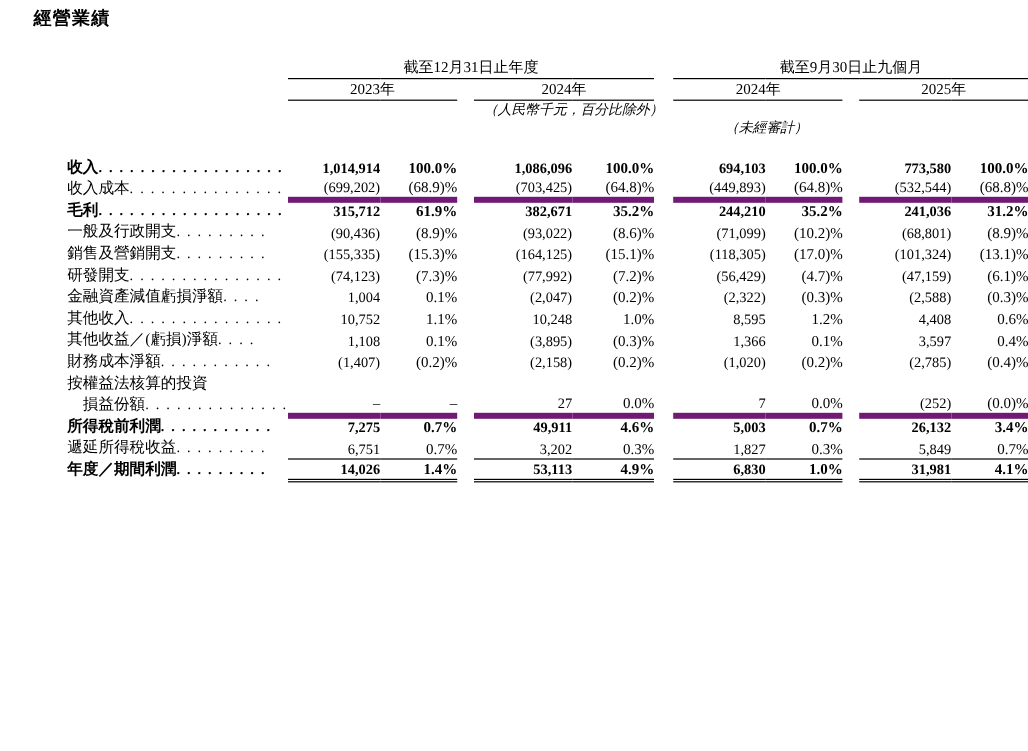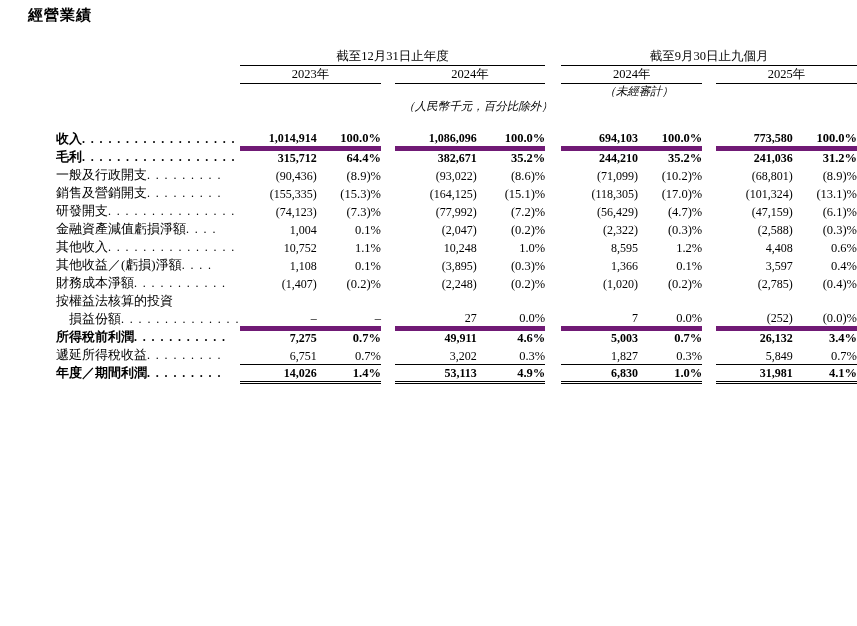--- a/index.html
+++ b/index.html
@@ -147,35 +147,35 @@
         <td></td>
         <td class="hdr-year rule-under" colspan="2">2024年</td>
         <td></td>
         <td class="hdr-year rule-under" colspan="2">2025年</td>
       </tr>
       <tr>
         <td></td>
         <td></td>
         <td></td>
         <td></td>
-        <td></td>
-        <td></td>
-        <td></td>
-        <td class="note-italic" colspan="3">（未經審計）</td>
+        <td class="note-italic" colspan="3">（人民幣千元，百分比除外）</td>
+        <td></td>
+        <td></td>
         <td></td>
         <td></td>
       </tr>
       <tr>
         <td></td>
         <td></td>
         <td></td>
         <td></td>
-        <td class="note-italic" colspan="3">（人民幣千元，百分比除外）</td>
-        <td></td>
-        <td></td>
+        <td></td>
+        <td></td>
+        <td></td>
+        <td class="note-italic" colspan="3">（未經審計）</td>
         <td></td>
         <td></td>
       </tr>
       <tr class="spacer-row">
           <td colspan="12"></td>
         </tr>
     </thead>
     <tbody id="tbody">
         <tr class=" b">
           <td class="lbl"><span>收入</span><span class="dots">. . . . . . . . . . . . . . . . . .</span></td>
@@ -184,24 +184,38 @@
           <td></td>
           <td class="num">1,086,096</td>
           <td class="pct">100.0%</td>
           <td></td>
           <td class="num">694,103</td>
           <td class="pct">100.0%</td>
           <td></td>
           <td class="num">773,580</td>
           <td class="pct">100.0%</td>
         </tr>
+        <tr>
+          <td class="lbl"><span>收入成本</span><span class="dots">. . . . . . . . . . . . . . .</span></td>
+          <td class="num">(699,202)</td>
+          <td class="pct">(68.9)%</td>
+          <td></td>
+          <td class="num">(703,425)</td>
+          <td class="pct">(64.8)%</td>
+          <td></td>
+          <td class="num">(449,893)</td>
+          <td class="pct">(64.8)%</td>
+          <td></td>
+          <td class="num">(532,544)</td>
+          <td class="pct">(68.8)%</td>
+        </tr>
         <tr class=" b topline">
           <td class="lbl"><span>毛利</span><span class="dots">. . . . . . . . . . . . . . . . . .</span></td>
           <td class="num">315,712</td>
-          <td class="pct">64.4%</td>
+          <td class="pct">61.9%</td>
           <td></td>
           <td class="num">382,671</td>
           <td class="pct">35.2%</td>
           <td></td>
           <td class="num">244,210</td>
           <td class="pct">35.2%</td>
           <td></td>
           <td class="num">241,036</td>
           <td class="pct">31.2%</td>
         </tr>
@@ -287,21 +301,21 @@
           <td class="pct">0.1%</td>
           <td></td>
           <td class="num">3,597</td>
           <td class="pct">0.4%</td>
         </tr>
         <tr>
           <td class="lbl"><span>財務成本淨額</span><span class="dots">. . . . . . . . . . .</span></td>
           <td class="num">(1,407)</td>
           <td class="pct">(0.2)%</td>
           <td></td>
-          <td class="num">(2,248)</td>
+          <td class="num">(2,158)</td>
           <td class="pct">(0.2)%</td>
           <td></td>
           <td class="num">(1,020)</td>
           <td class="pct">(0.2)%</td>
           <td></td>
           <td class="num">(2,785)</td>
           <td class="pct">(0.4)%</td>
         </tr>
         <tr>
           <td class="lbl"><span>按權益法核算的投資</span></td>

